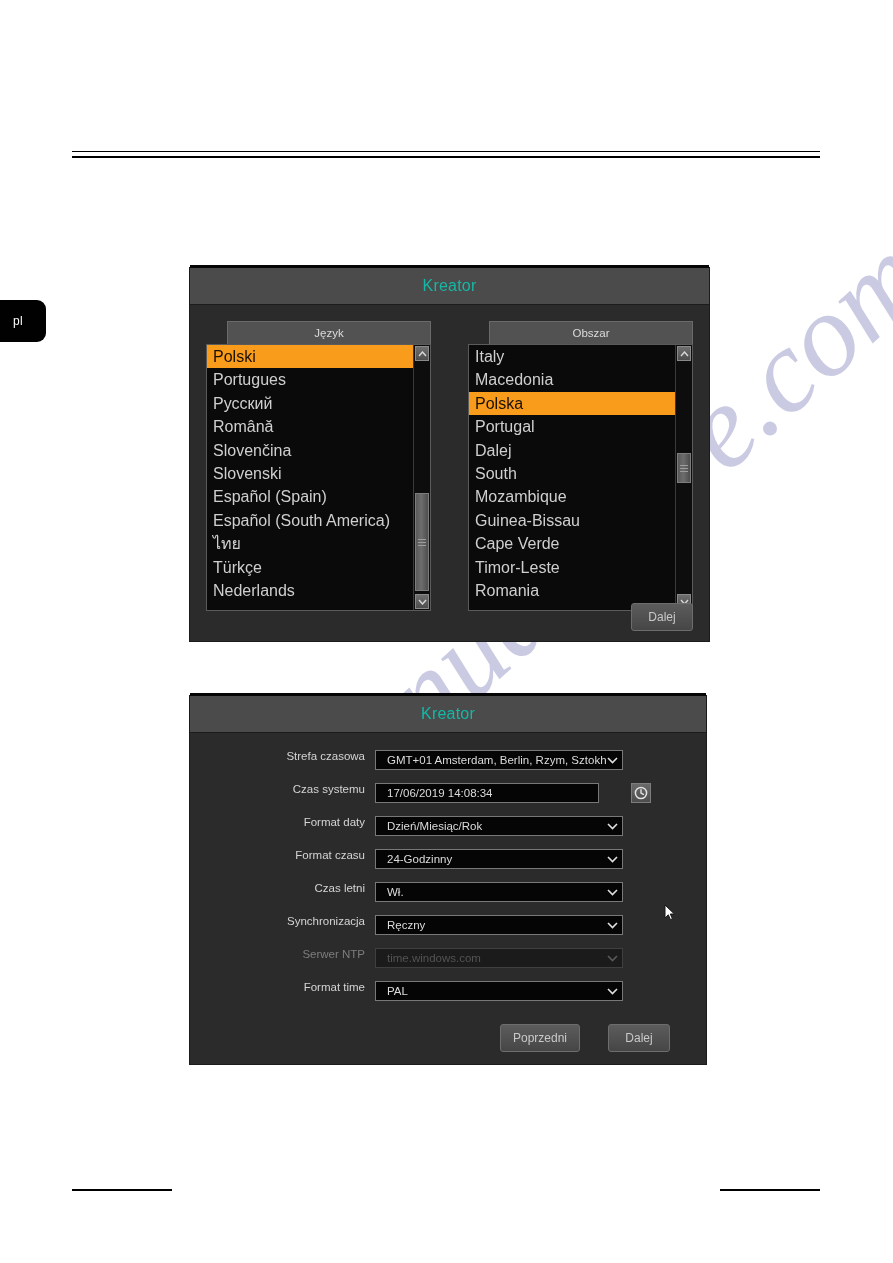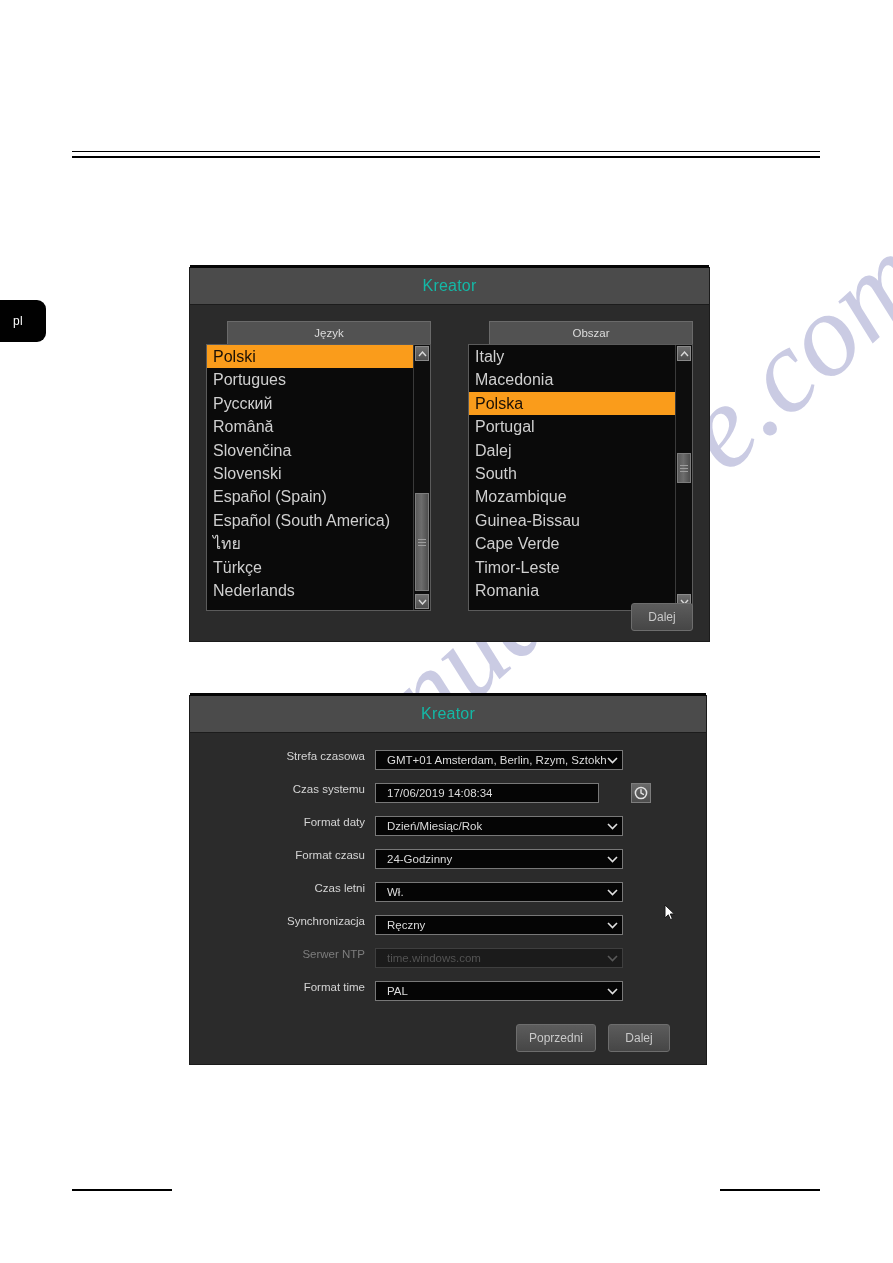--- a/index.html
+++ b/index.html
@@ -284,21 +284,21 @@
     box-sizing: border-box;
     display: flex;
     align-items: center;
     justify-content: center;
   }
   .dlg2-footer {
     position: absolute;
     right: 36px;
     bottom: 12px;
     display: flex;
-    gap: 12px;
+    gap: 28px;
   }
 
   .cursor {
     position: absolute;
     left: 664px;
     top: 904px;
     z-index: 30;
   }
 </style>
 </head>

